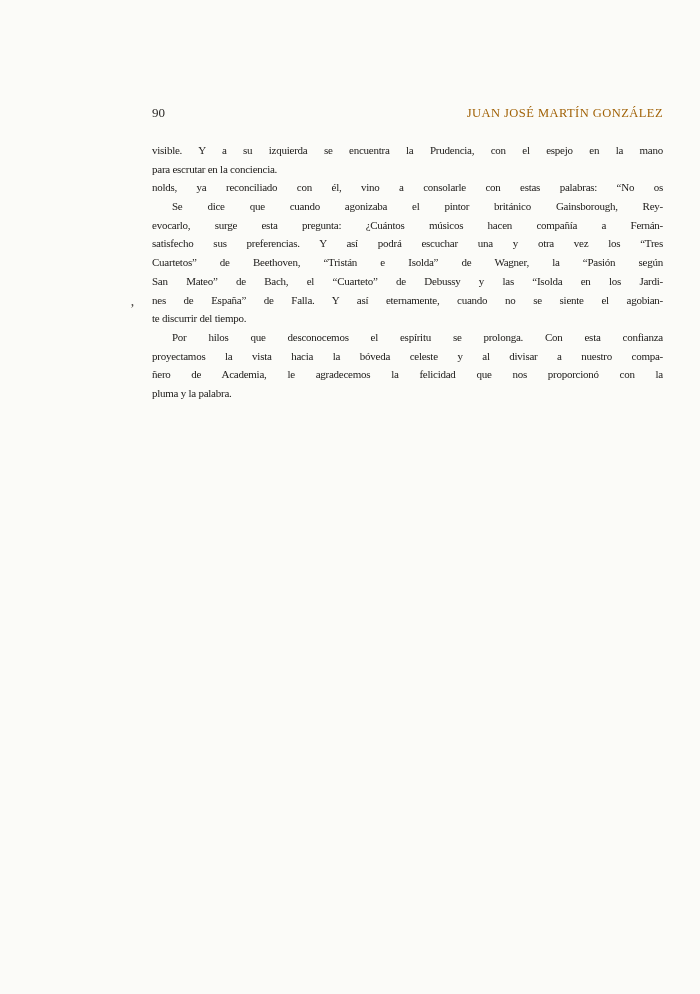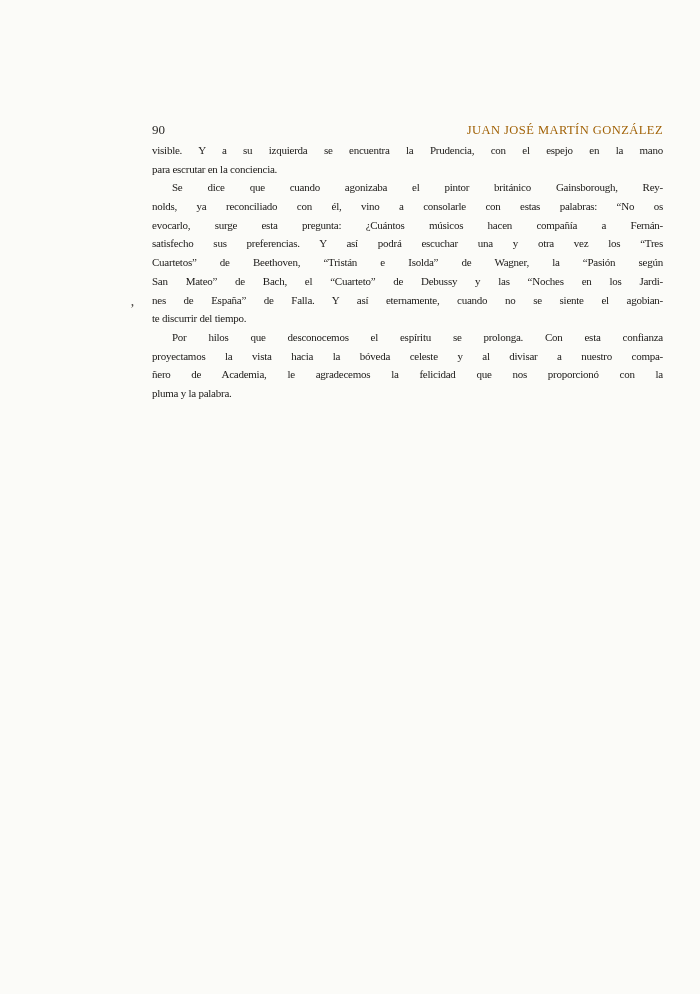--- a/index.html
+++ b/index.html
@@ -12,21 +12,21 @@
   .page {
     position: relative;
     width: 700px;
     height: 994px;
     font-family: "Liberation Serif", serif;
     color: #1c1a18;
     background: #fbfbf8;
   }
   .page-header {
     position: absolute;
-    top: 122px;
+    top: 105px;
     left: 152px;
     width: 511px;
     display: flex;
     justify-content: space-between;
     align-items: baseline;
     line-height: 15px;
   }
   .page-number {
     font-size: 13px;
     color: #2a2826;
@@ -79,26 +79,26 @@
   <span class="stray-mark">’</span>
 
   <main class="text-block">
 
     <div class="paragraph">
       <div class="line">visible. Y a su izquierda se encuentra la Prudencia, con el espejo en la mano</div>
       <div class="line last">para escrutar en la conciencia.</div>
     </div>
 
     <div class="paragraph">
+      <div class="line">nolds, ya reconciliado con él, vino a consolarle con estas palabras: “No os</div>
       <div class="line indent">Se dice que cuando agonizaba el pintor británico Gainsborough, Rey-</div>
-      <div class="line">nolds, ya reconciliado con él, vino a consolarle con estas palabras: “No os</div>
       <div class="line">evocarlo, surge esta pregunta: ¿Cuántos músicos hacen compañía a Fernán-</div>
       <div class="line">satisfecho sus preferencias. Y así podrá escuchar una y otra vez los “Tres</div>
       <div class="line">Cuartetos” de Beethoven, “Tristán e Isolda” de Wagner, la “Pasión según</div>
-      <div class="line">San Mateo” de Bach, el “Cuarteto” de Debussy y las “Noches en los Jardi-</div>
+      <div class="line">San Mateo” de Bach, el “Cuarteto” de Debussy y las “Isolda en los Jardi-</div>
       <div class="line">nes de España” de Falla. Y así eternamente, cuando no se siente el agobian-</div>
       <div class="line last">te discurrir del tiempo.</div>
     </div>
 
     <div class="paragraph">
       <div class="line indent">Por hilos que desconocemos el espíritu se prolonga. Con esta confianza</div>
       <div class="line">proyectamos la vista hacia la bóveda celeste y al divisar a nuestro compa-</div>
       <div class="line">ñero de Academia, le agradecemos la felicidad que nos proporcionó con la</div>
       <div class="line last">pluma y la palabra.</div>
     </div>

